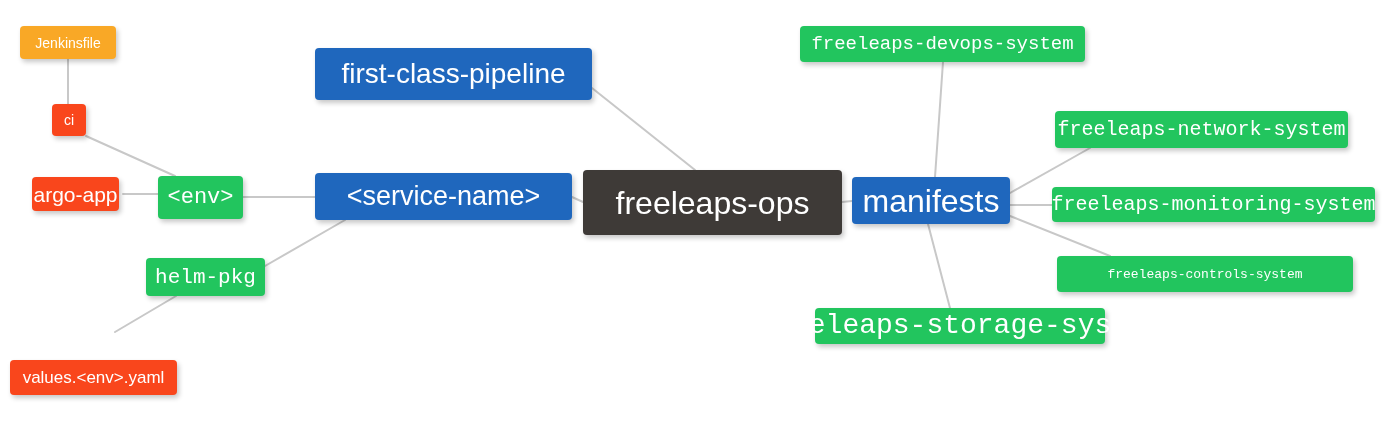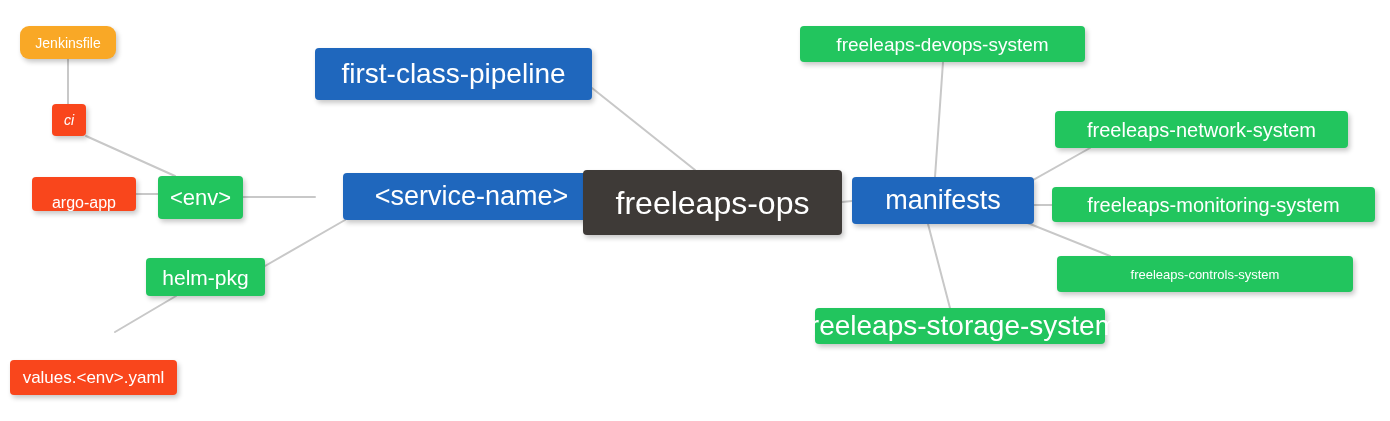--- a/index.html
+++ b/index.html
@@ -40,23 +40,23 @@
     border-radius: 4px;
     color: #ffffff;
     white-space: nowrap;
     line-height: 1;
     box-shadow: 2px 3px 5px rgba(0,0,0,0.22);
     padding: 0 10px;
     user-select: none;
   }
   .node-root   { background: #3e3a37; font-size: 30px; }
   .node-blue   { background: #1f67bd; }
-  .node-green  { background: #22c55e; }
+  .node-green  { background: #22c55e; font-family: Liberation Mono, monospace; }
   .node-red    { background: #f9461c; }
-  .node-orange { background: #f9a826; border-radius: 9px; }
+  .node-orange { background: #f9a826; }
 </style>
 </head>
 <body>
 
 <div id="mindmap-canvas">
   <svg id="edge-layer" viewBox="0 0 1390 421" xmlns="http://www.w3.org/2000/svg">
       <polyline points="583,202 572,197" class="edge" stroke="#c8c8c8"></polyline>
       <polyline points="592,88 695,170" class="edge" stroke="#c8c8c8"></polyline>
       <polyline points="842,202 852,201" class="edge" stroke="#c8c8c8"></polyline>
       <polyline points="315,197 243,197" class="edge" stroke="#c8c8c8"></polyline>
@@ -68,45 +68,45 @@
       <polyline points="935,177 943,62" class="edge" stroke="#c8c8c8"></polyline>
       <polyline points="1010,193 1090,148" class="edge" stroke="#c8c8c8"></polyline>
       <polyline points="1010,205 1052,205" class="edge" stroke="#c8c8c8"></polyline>
       <polyline points="1010,216 1110,256" class="edge" stroke="#c8c8c8"></polyline>
       <polyline points="928,224 950,308" class="edge" stroke="#c8c8c8"></polyline>
     </svg>
   <div id="node-layer">
       <div class="node node-orange" style="left: 20px; top: 26px; width: 96px; height: 33px; font-size: 14px;">
         <span>Jenkinsfile</span>
       </div>
-      <div class="node node-red" style="left: 52px; top: 104px; width: 34px; height: 32px; font-size: 14px; font-style: italic;">
+      <div class="node node-red" style="left: 52px; top: 104px; width: 34px; height: 32px; font-size: 14px;">
         <span>ci</span>
       </div>
-      <div class="node node-red" style="left: 32px; top: 177px; width: 104px; height: 34px; font-size: 16px; align-items: flex-end;">
+      <div class="node node-red" style="left: 32px; top: 177px; width: 87px; height: 34px; font-size: 21px;">
         <span>argo-app</span>
       </div>
       <div class="node node-green" style="left: 158px; top: 176px; width: 85px; height: 43px; font-size: 22px;">
         <span>&lt;env&gt;</span>
       </div>
       <div class="node node-green" style="left: 146px; top: 258px; width: 119px; height: 38px; font-size: 21px;">
         <span>helm-pkg</span>
       </div>
       <div class="node node-red" style="left: 10px; top: 332px; width: 167px; height: 35px; font-size: 17px; margin-top: 28px;">
         <span>values.&lt;env&gt;.yaml</span>
       </div>
       <div class="node node-blue" style="left: 315px; top: 36px; width: 277px; height: 52px; font-size: 28px; margin-top: 12px;">
         <span>first-class-pipeline</span>
       </div>
-      <div class="node node-blue" style="left: 315px; top: 173px; width: 257px; height: 47px; font-size: 27px; margin-left: 28px;">
+      <div class="node node-blue" style="left: 315px; top: 173px; width: 257px; height: 47px; font-size: 27px;">
         <span>&lt;service-name&gt;</span>
       </div>
       <div class="node node-root" style="left: 583px; top: 170px; width: 259px; height: 65px; font-size: 32px;">
         <span>freeleaps-ops</span>
       </div>
-      <div class="node node-blue" style="left: 852px; top: 177px; width: 182px; height: 47px; font-size: 27px;">
+      <div class="node node-blue" style="left: 852px; top: 177px; width: 158px; height: 47px; font-size: 32px;">
         <span>manifests</span>
       </div>
       <div class="node node-green" style="left: 800px; top: 26px; width: 285px; height: 36px; font-size: 19px;">
         <span>freeleaps-devops-system</span>
       </div>
       <div class="node node-green" style="left: 1055px; top: 111px; width: 293px; height: 37px; font-size: 20px;">
         <span>freeleaps-network-system</span>
       </div>
       <div class="node node-green" style="left: 1052px; top: 187px; width: 323px; height: 35px; font-size: 20px;">
         <span>freeleaps-monitoring-system</span>

